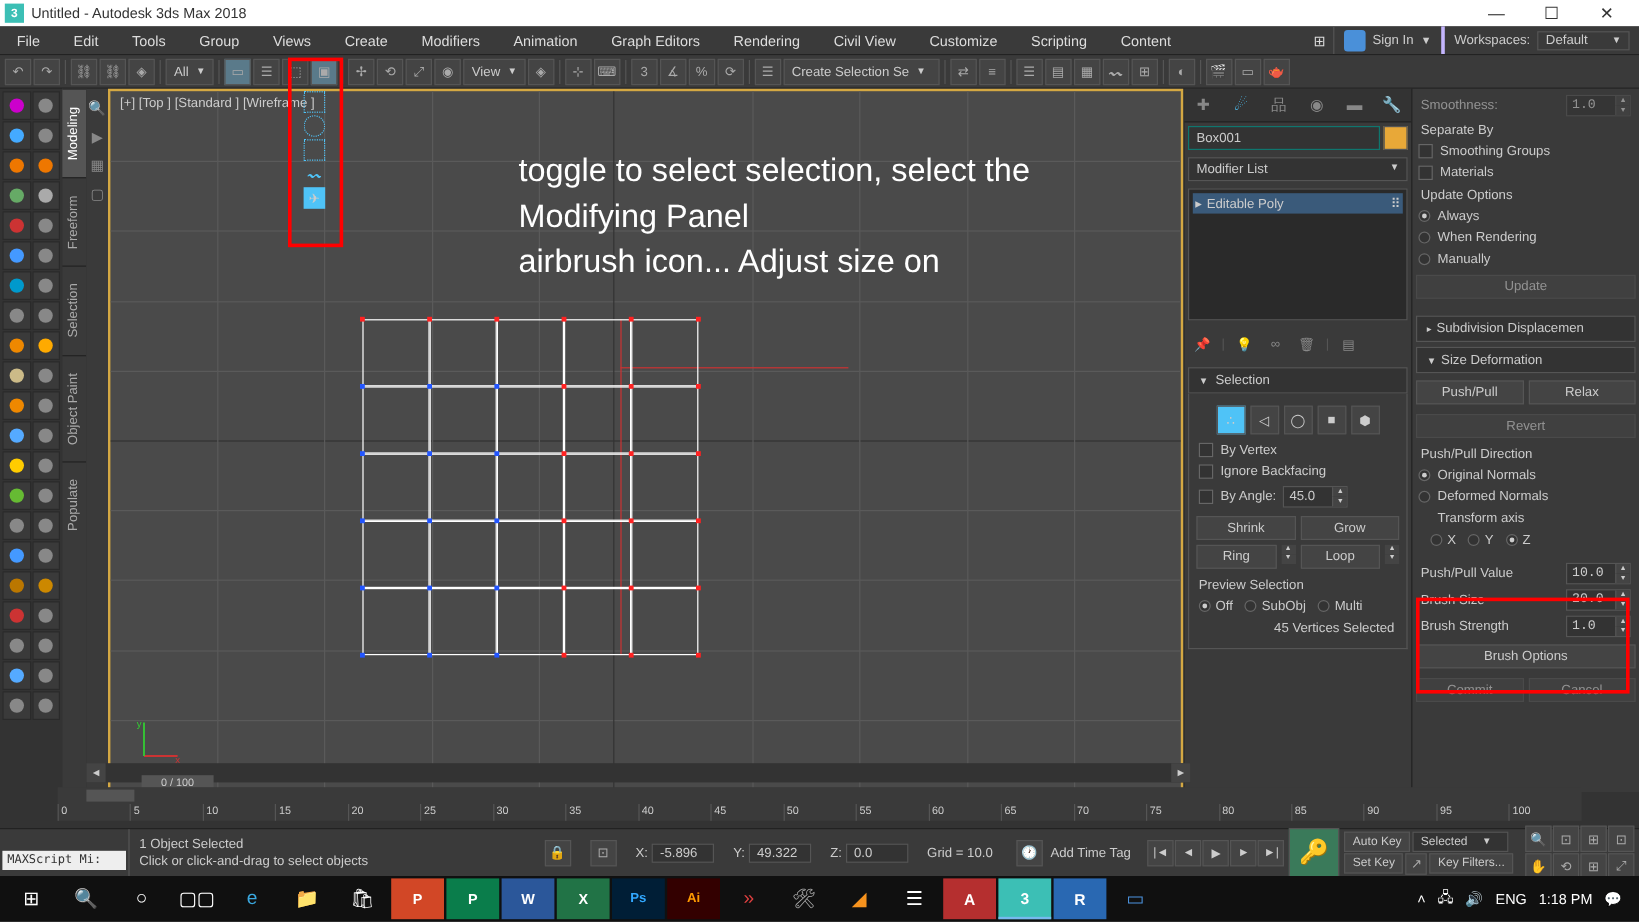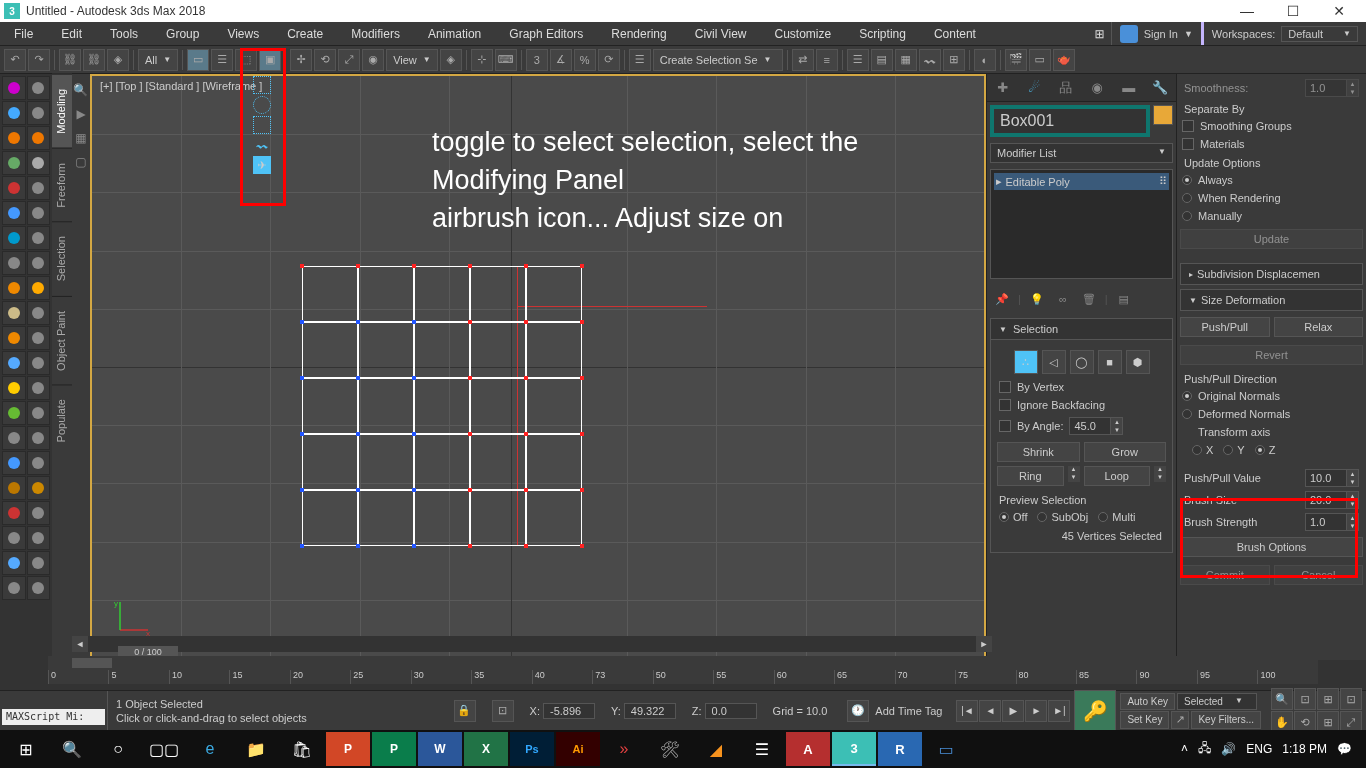--- a/index.html
+++ b/index.html
@@ -47,21 +47,21 @@
 .mesh-cell { position: absolute; border: 1px solid #fff; }
 .vtx { position: absolute; width: 4px; height: 4px; background: #2255ff; transform: translate(-50%,-50%); }
 .vtx.sel { background: #ff2222; }
 .axis-gizmo { position: absolute; bottom: 20px; left: 20px; width: 40px; height: 40px; }
 .right-panel { width: 380px; background: #3a3a3a; display: flex; }
 .cmd-panel { width: 190px; border-left: 1px solid #222; display: flex; flex-direction: column; }
 .cmd-tabs { height: 28px; background: #333; display: flex; align-items: center; justify-content: space-around; border-bottom: 1px solid #222; }
 .cmd-tab { width: 24px; height: 22px; display: flex; align-items: center; justify-content: center; font-size: 13px; color: #888; }
 .cmd-tab.active { color: #4fc3f7; }
 .obj-row { display: flex; padding: 3px; gap: 3px; }
-.obj-name { flex: 1; background: #333; border: 4px solid #0f766e; padding: 3px 6px; font-size: 16px; }
+.obj-name { flex: 1; background: #333; border: 1px solid #0f766e; padding: 3px 6px; font-size: 11px; }
 .color-swatch { width: 20px; height: 20px; background: #e8a838; border: 1px solid #555; }
 .mod-dd { margin: 3px; background: #333; border: 1px solid #555; padding: 3px 6px; display: flex; justify-content: space-between; font-size: 11px; }
 .mod-stack { margin: 3px; height: 110px; background: #2a2a2a; border: 1px solid #555; padding: 3px; }
 .mod-item { display: flex; align-items: center; gap: 4px; padding: 2px; background: #3a5a7a; font-size: 11px; }
 .mod-toolbar { margin: 3px; display: flex; gap: 6px; align-items: center; padding: 4px 2px; }
 .mod-tb-btn { width: 20px; height: 20px; display: flex; align-items: center; justify-content: center; color: #888; }
 .rollout { margin: 2px 3px; }
 .rollout-hdr { background: #333; padding: 4px 8px; display: flex; align-items: center; gap: 6px; font-size: 11px; border: 1px solid #555; }
 .rollout-hdr .arrow { font-size: 8px; }
 .rollout-body { background: #3a3a3a; border: 1px solid #555; border-top: none; padding: 6px; }
@@ -76,21 +76,21 @@
 .spin .spbtns div { width: 12px; height: 8px; display: flex; align-items: center; justify-content: center; font-size: 6px; background: #444; border-left: 1px solid #555; }
 .btn-row { display: flex; gap: 4px; margin: 4px 0; }
 .pbtn { flex: 1; background: #444; border: 1px solid #555; padding: 3px; text-align: center; font-size: 11px; }
 .radio-row { display: flex; gap: 10px; padding: 3px 2px; font-size: 11px; }
 .radio { width: 10px; height: 10px; border: 1px solid #666; border-radius: 50%; background: #333; position: relative; }
 .radio.on::after { content: ''; position: absolute; inset: 2px; background: #ccc; border-radius: 50%; }
 .sel-count { text-align: right; padding: 4px; font-size: 11px; }
 .paint-panel { width: 190px; border-left: 1px solid #222; display: flex; flex-direction: column; padding: 3px; }
 .pp-row { display: flex; align-items: center; gap: 6px; padding: 2px 4px; font-size: 11px; }
 .pp-label { flex: 1; }
-.pp-spin { width: 50px; }
+.pp-spin { width: 50px; font-family: Liberation Mono, monospace; }
 .section-hdr { background: #333; padding: 4px 8px; font-size: 11px; border: 1px solid #555; margin: 2px 0; display: flex; align-items: center; gap: 4px; }
 .section-label { font-size: 11px; padding: 4px 4px 2px; color: #ccc; }
 .hscroll { height: 16px; background: #333; display: flex; align-items: center; width: 920px; position: absolute; top: 636px; left: 72px; }
 .hscroll .arrow { width: 16px; height: 16px; background: #444; display: flex; align-items: center; justify-content: center; font-size: 9px; }
 .hscroll .track { flex: 1; position: relative; }
 .hscroll .thumb { position: absolute; left: 30px; width: 60px; height: 12px; top: 2px; background: #555; display: flex; align-items: center; justify-content: center; font-size: 9px; }
 .timeline { position: absolute; top: 656px; left: 48px; right: 48px; height: 28px; background: #3a3a3a; }
 .timeline .slider { position: absolute; left: 24px; top: 2px; width: 40px; height: 10px; background: #555; }
 .timeline .ticks { position: absolute; left: 0; right: 0; top: 14px; height: 14px; display: flex; }
 .timeline .tick { flex: 1; position: relative; border-left: 1px solid #555; font-size: 9px; padding-left: 2px; }
@@ -98,21 +98,21 @@
 .status-l { width: 108px; border-right: 1px solid #555; padding: 2px; }
 .maxscript { background: #eee; color: #333; font-family: monospace; font-size: 10px; padding: 2px 4px; height: 16px; margin-top: 2px; overflow: hidden; white-space: nowrap; }
 .status-m { flex: 1; display: flex; flex-direction: column; justify-content: center; padding: 0 8px; gap: 2px; }
 .status-coords { display: flex; gap: 16px; align-items: center; }
 .status-coords .c { display: flex; gap: 3px; align-items: center; }
 .status-coords .cv { background: #333; border: 1px solid #555; padding: 1px 6px; min-width: 52px; }
 .status-r { display: flex; align-items: center; gap: 4px; padding: 0 4px; }
 .play-btns { display: flex; gap: 1px; }
 .play-btn { width: 22px; height: 22px; background: #444; border: 1px solid #555; display: flex; align-items: center; justify-content: center; font-size: 10px; }
 .key-section { display: flex; flex-direction: column; gap: 1px; }
-.key-row { display: flex; gap: 2px; }
+.key-row { display: flex; gap: 2px; align-items: center; }
 .key-btn { background: #444; border: 1px solid #555; padding: 2px 6px; font-size: 10px; }
 .key-dd { background: #333; border: 1px solid #555; padding: 2px 6px; font-size: 10px; display: flex; gap: 12px; min-width: 80px; }
 .taskbar { position: absolute; bottom: 0; left: 0; right: 0; height: 38px; background: #101010; display: flex; align-items: center; padding: 0 4px; gap: 2px; }
 .tb-btn { width: 44px; height: 34px; display: flex; align-items: center; justify-content: center; color: #fff; font-size: 16px; }
 .tb-btn.active { border-bottom: 2px solid #76b9ed; background: #2a2a2a; }
 .tb-spacer { flex: 1; }
 .tb-tray { display: flex; align-items: center; gap: 10px; padding: 0 10px; font-size: 12px; color: #fff; }
 .red-box-paint { position: absolute; border: 3px solid #ff0000; z-index: 20; }
 </style>
 </head>
@@ -761,21 +761,21 @@
   <div class="ticks" id="ticks">
       <div class="tick">0</div>
       <div class="tick">5</div>
       <div class="tick">10</div>
       <div class="tick">15</div>
       <div class="tick">20</div>
       <div class="tick">25</div>
       <div class="tick">30</div>
       <div class="tick">35</div>
       <div class="tick">40</div>
-      <div class="tick">73</div>
+      <div class="tick">45</div>
       <div class="tick">50</div>
       <div class="tick">55</div>
       <div class="tick">60</div>
       <div class="tick">65</div>
       <div class="tick">70</div>
       <div class="tick">75</div>
       <div class="tick">80</div>
       <div class="tick">85</div>
       <div class="tick">90</div>
       <div class="tick">95</div>

